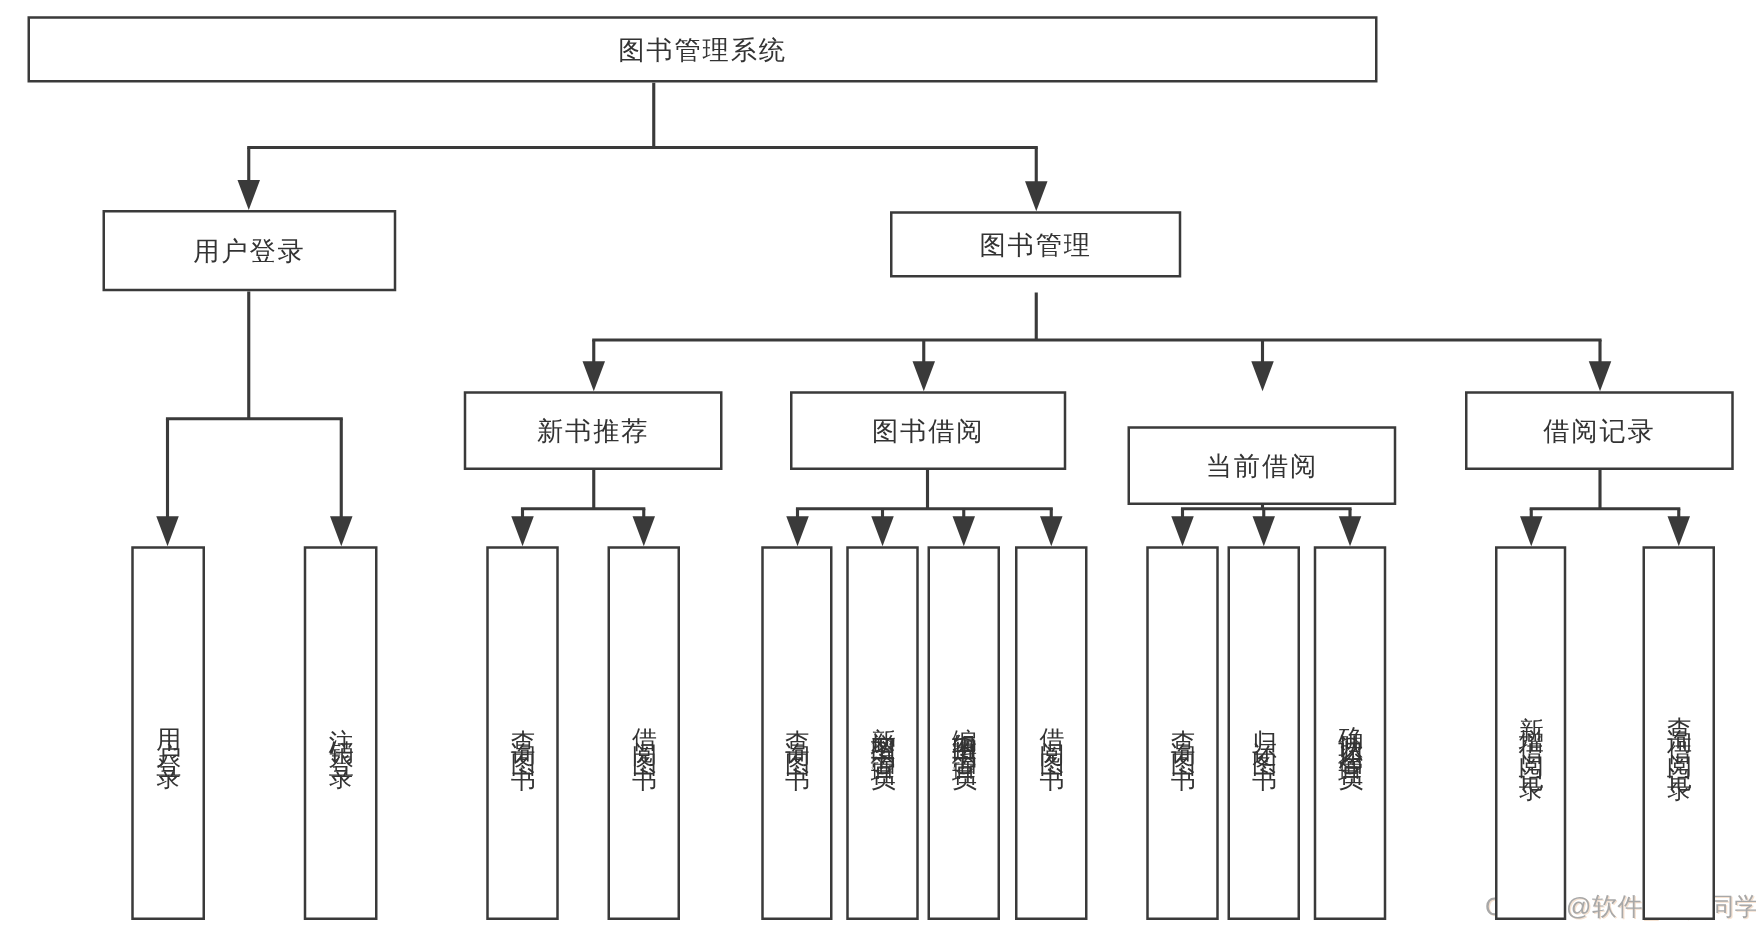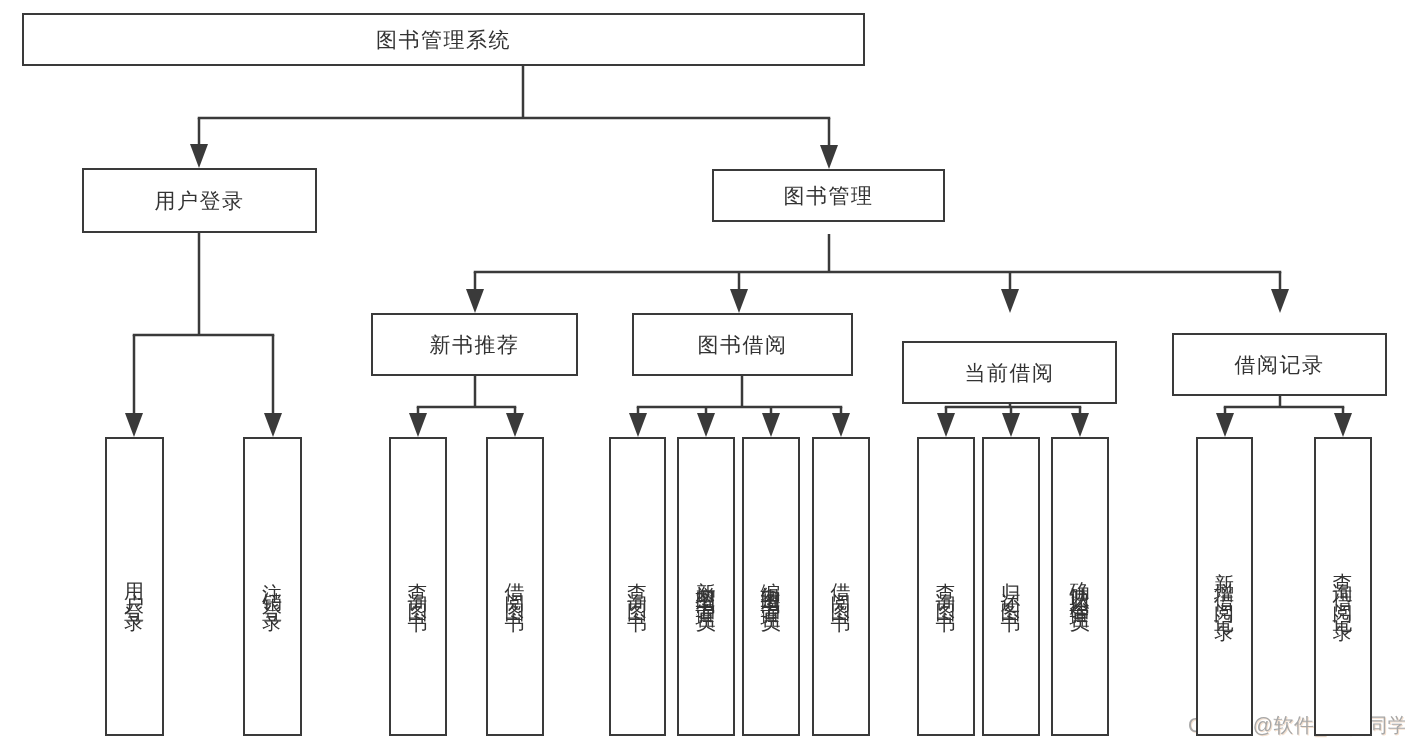--- a/index.html
+++ b/index.html
@@ -106,21 +106,21 @@
       <line x1="1080" y1="407" x2="1080" y2="421" stroke="#3a3a3a" stroke-width="2.5"></line>
       <polygon points="1080,437 1071,413 1089,413" fill="#3a3a3a"></polygon>
       <line x1="1280" y1="376" x2="1280" y2="407" stroke="#3a3a3a" stroke-width="2.5"></line>
       <line x1="1223.75" y1="407" x2="1344.25" y2="407" stroke="#3a3a3a" stroke-width="2.5"></line>
       <line x1="1225" y1="407" x2="1225" y2="421" stroke="#3a3a3a" stroke-width="2.5"></line>
       <polygon points="1225,437 1216,413 1234,413" fill="#3a3a3a"></polygon>
       <line x1="1343" y1="407" x2="1343" y2="421" stroke="#3a3a3a" stroke-width="2.5"></line>
       <polygon points="1343,437 1334,413 1352,413" fill="#3a3a3a"></polygon>
     </svg>
   <div id="watermark">CSDN @软件_小贺同学</div>
-<div class="node horizontal" style="left: 22px; top: 13px; width: 843px; height: 53px;">
+<div class="node horizontal" style="left: 22px; top: 13px; width: 1080px; height: 53px;">
       <span class="label">图书管理系统</span>
     </div>
     <div class="node horizontal" style="left: 82px; top: 168px; width: 235px; height: 65px;">
       <span class="label">用户登录</span>
     </div>
     <div class="node horizontal" style="left: 712px; top: 169px; width: 233px; height: 53px;">
       <span class="label">图书管理</span>
     </div>
     <div class="node vertical" style="left: 105px; top: 437px; width: 59px; height: 299px;">
       <span class="label">用户登录</span>
@@ -130,21 +130,21 @@
     </div>
     <div class="node horizontal" style="left: 371px; top: 313px; width: 207px; height: 63px;">
       <span class="label">新书推荐</span>
     </div>
     <div class="node horizontal" style="left: 632px; top: 313px; width: 221px; height: 63px;">
       <span class="label">图书借阅</span>
     </div>
     <div class="node horizontal" style="left: 902px; top: 313px; width: 215px; height: 63px; margin-top: 28px;">
       <span class="label">当前借阅</span>
     </div>
-    <div class="node horizontal" style="left: 1172px; top: 313px; width: 215px; height: 63px; margin-top: 20px;">
+    <div class="node horizontal" style="left: 1172px; top: 313px; width: 215px; height: 63px;">
       <span class="label">借阅记录</span>
     </div>
     <div class="node vertical" style="left: 389px; top: 437px; width: 58px; height: 299px;">
       <span class="label">查询图书</span>
     </div>
     <div class="node vertical" style="left: 486px; top: 437px; width: 58px; height: 299px;">
       <span class="label">借阅图书</span>
     </div>
     <div class="node vertical" style="left: 609px; top: 437px; width: 57px; height: 299px;">
       <span class="label">查询图书</span>

